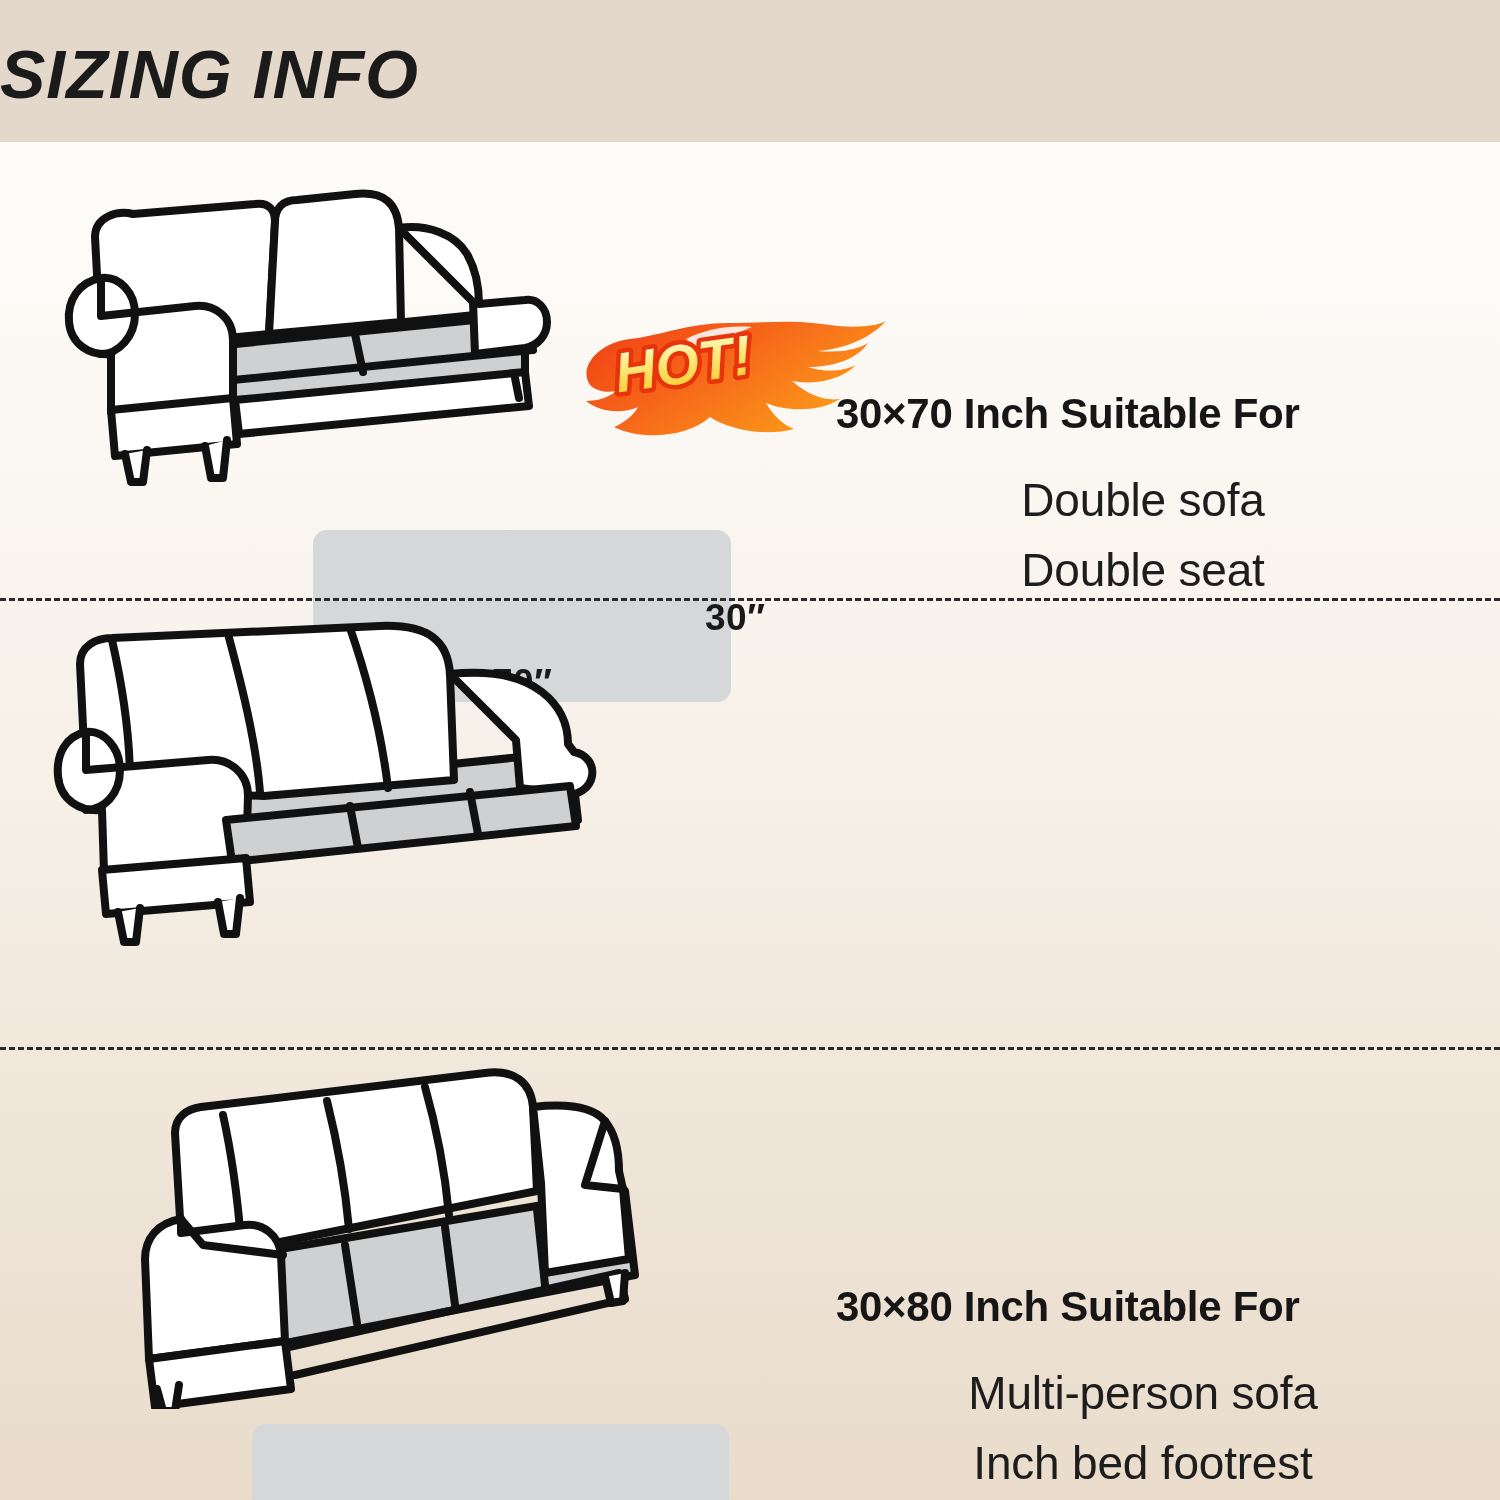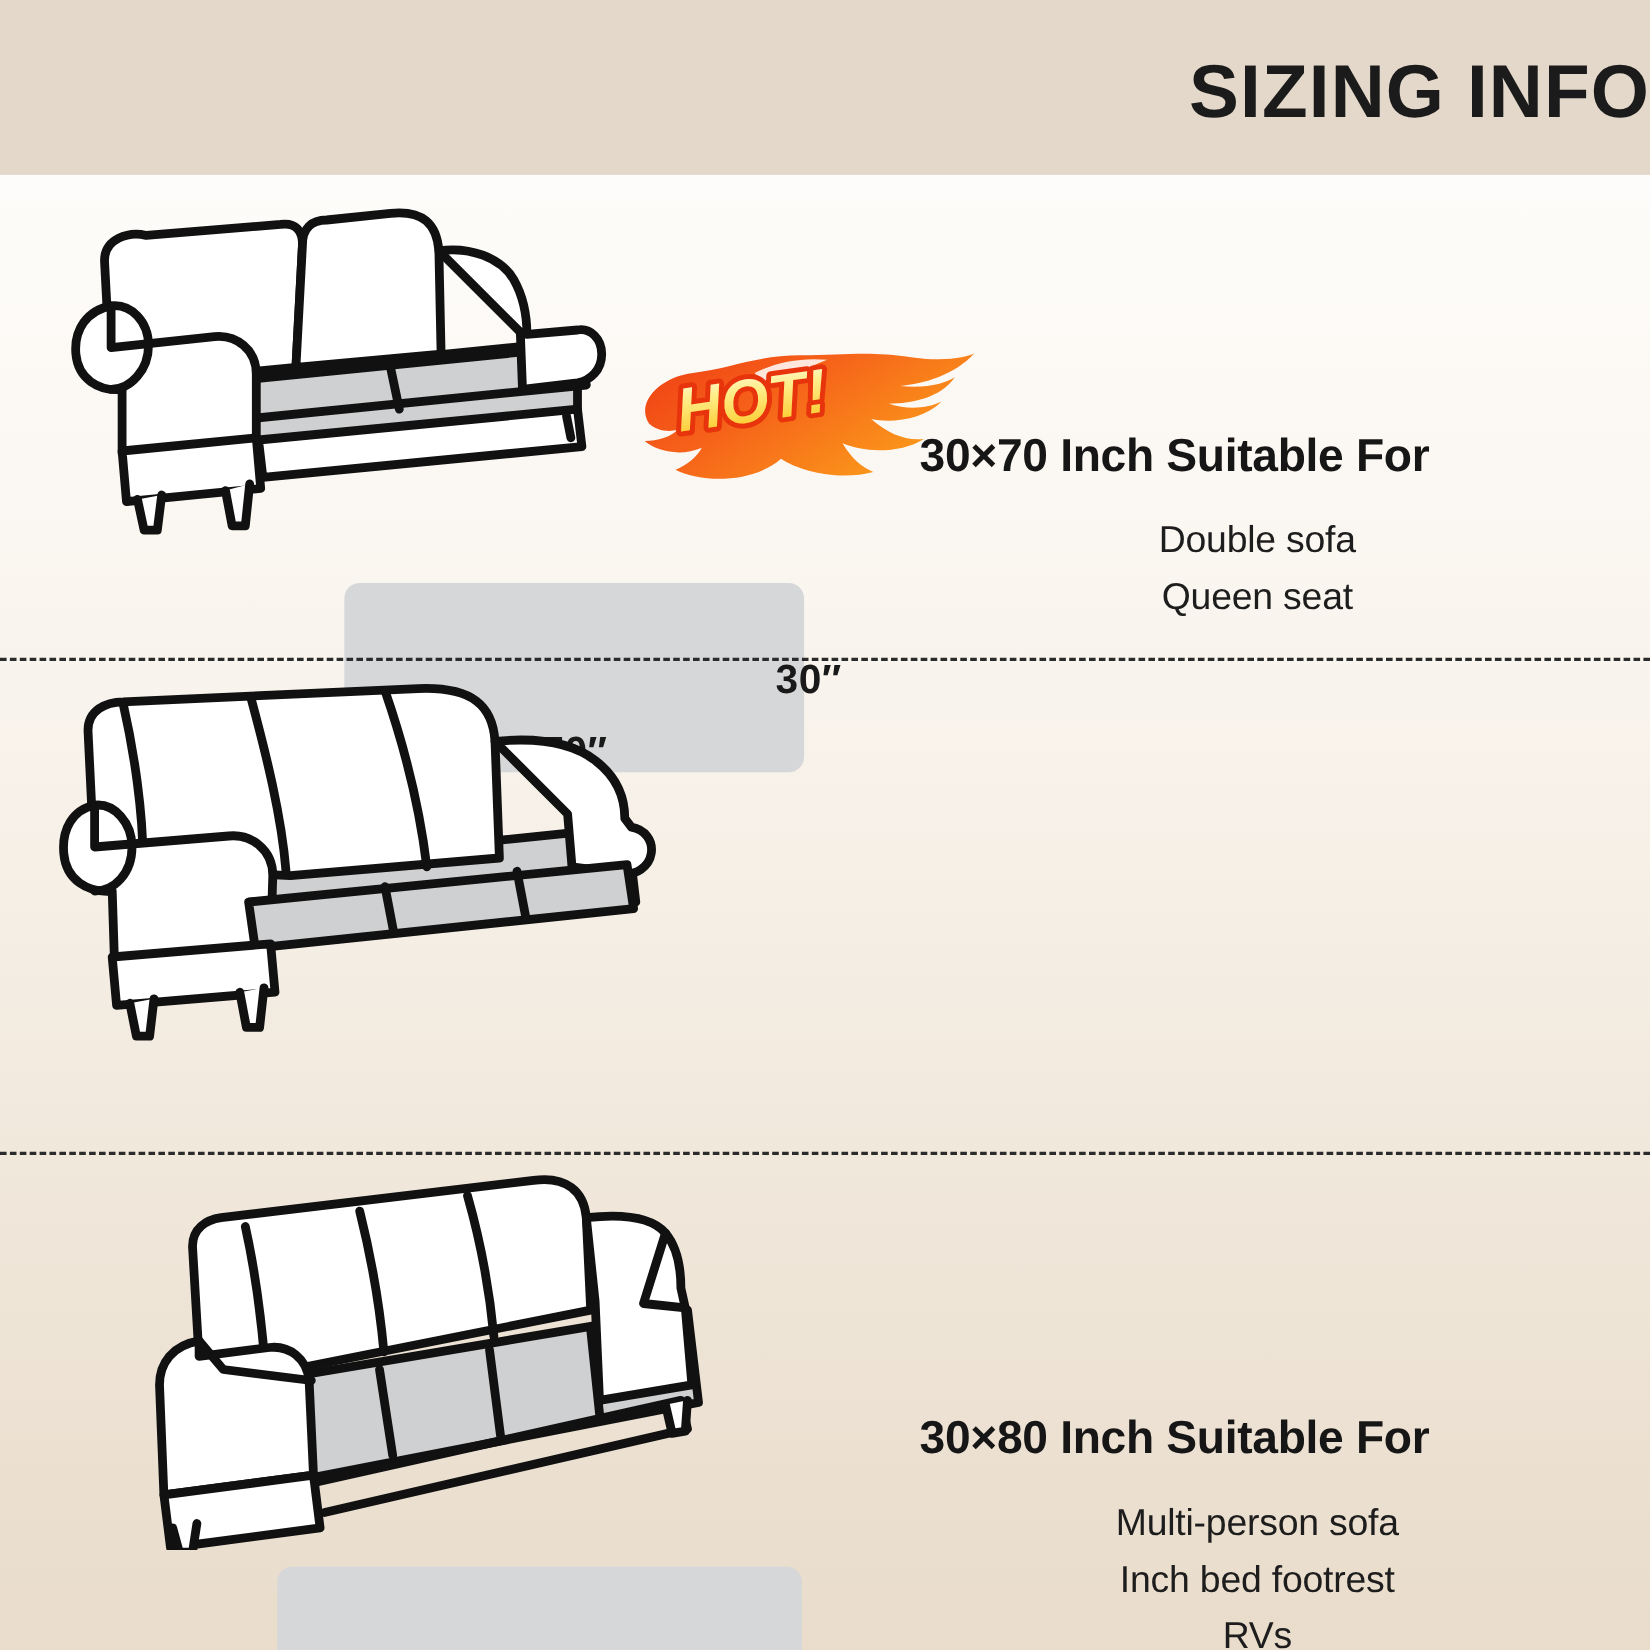--- a/index.html
+++ b/index.html
@@ -24,25 +24,26 @@
         #f1e8dc 70%,
         #ece1d2 86%,
         #e9dccb 100%);
   }
 
   
   #header-band {
     position: absolute;
     left: 0; top: 0;
     width: 1500px;
-    height: 159px;
+    height: 142px;
     background: #e3d8c9;
     display: flex;
     align-items: center;
-    justify-content: flex-end;
+    justify-content: flex-start;
+    font-style: italic;
   }
   #header-title {
     font-size: 68px;
     font-weight: bold;
     letter-spacing: 1px;
     color: #1b1b1b;
     font-family: "Liberation Sans", sans-serif;
     line-height: 1;
     padding-top: 6px;
   }
@@ -123,21 +124,21 @@
     white-space: nowrap;
     padding-left: 6px;
   }
   .use-list {
     list-style: none;
     margin-top: 28px;
     text-align: center;
     padding-right: 14px;
   }
   .use-list li {
-    font-size: 34px;
+    font-size: 46px;
     font-weight: 400;
     color: #1d1d1d;
     line-height: 1.52;
     letter-spacing: -0.2px;
     white-space: nowrap;
   }
 </style>
 </head>
 <body>
 
@@ -217,21 +218,21 @@
     </svg>
 
     <div class="size-rect r0"></div>
     <div class="dim-label dim-w w0">70″</div>
     <div class="dim-label dim-h h0">30″</div>
 
     <div class="text-col t0">
       <div class="size-heading">30×70 Inch Suitable For</div>
       <ul class="use-list">
         <li>Double sofa</li>
-        <li>Queen seat</li>
+        <li>Double seat</li>
       </ul>
     </div>
   </div>
 
   <div class="divider" id="divider-0"></div>
 
   <div class="section" id="section-1">
     <div class="illus-wrap">
       <svg class="sofa-svg" style="left:50px; top:20px;" width="560" height="330" viewBox="0 0 560 330">
         <g fill="#ffffff" stroke="#111111" stroke-width="8" stroke-linejoin="round" stroke-linecap="round">

